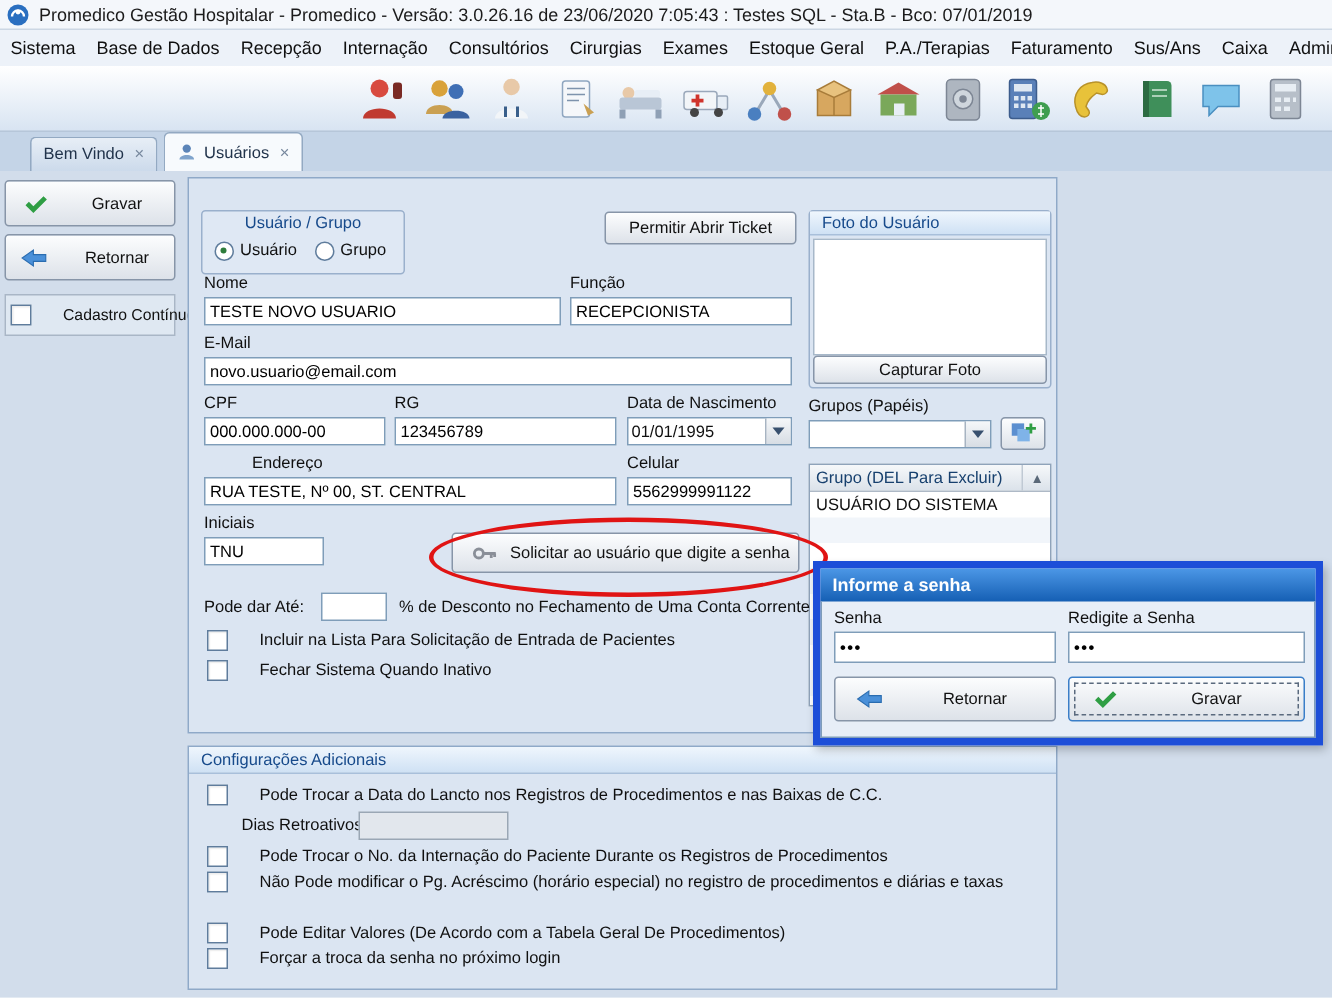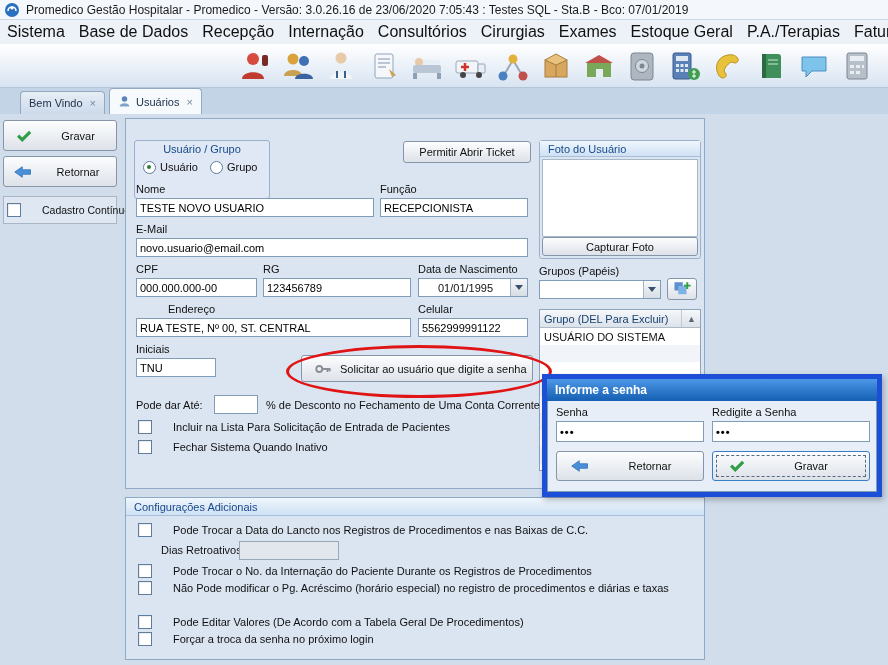--- a/index.html
+++ b/index.html
@@ -1,39 +1,39 @@
 <!DOCTYPE html>
 <html><head>
 <meta charset="utf-8">
 <style>
   html,body{margin:0;padding:0;font-family:"Liberation Sans",sans-serif;}
   #root{position:relative;width:888px;height:665px;background:#d2ddeb;overflow:hidden;font-size:11px;color:#101010;}
   .abs{position:absolute;}
   
   .titlebar{position:absolute;left:0;top:0;width:888px;height:20px;background:#f4f7fb;border-bottom:1px solid #ccd7e4;display:flex;align-items:center;gap:6px;padding-left:4px;box-sizing:border-box;font-size:12px;color:#1b1b1b;white-space:nowrap;overflow:hidden;}
-  .menubar{position:absolute;left:0;top:20px;width:888px;height:24px;background:#edf2f9;display:flex;align-items:center;font-size:16px;overflow:hidden;}
+  .menubar{position:absolute;left:0;top:20px;width:888px;height:24px;background:#edf2f9;display:flex;align-items:center;font-size:12px;overflow:hidden;}
   .menu-item{padding:0 7px;white-space:nowrap;cursor:default;}
   .toolbar{position:absolute;left:0;top:44px;width:888px;height:44px;background:linear-gradient(#ffffff,#d8e4f2);border-bottom:1px solid #b6c6d9;display:flex;align-items:center;gap:9px;padding-left:238px;box-sizing:border-box;overflow:hidden;}
   .tbicon{width:34px;height:34px;flex:0 0 auto;}
   .tabstrip{position:absolute;left:0;top:88px;width:888px;height:26px;background:#c4d4e7;display:flex;align-items:flex-end;gap:4px;padding-left:20px;box-sizing:border-box;}
   .tab{height:22px;display:flex;align-items:center;gap:5px;padding:0 8px;border:1px solid #93a9c2;border-bottom:none;border-radius:4px 4px 0 0;background:linear-gradient(#e7eef6,#ccdaeb);color:#21334b;white-space:nowrap;}
   .tab.active{background:#f7fafd;height:25px;}
   .tab-close{color:#76879d;margin-left:2px;}
   
   .btn{display:flex;align-items:center;justify-content:center;gap:8px;background:linear-gradient(#fcfdfe,#dde2e9);border:1px solid #8795a8;border-radius:3px;color:#111;box-sizing:border-box;cursor:default;white-space:nowrap;}
   .input{height:19px;border:1px solid #7f9db9;background:#fff;font-family:inherit;font-size:11px;padding:0 3px;box-sizing:border-box;}
   .input.disabled{background:#e2e7ed;border-color:#9aa7b5;}
   .lbl{white-space:nowrap;}
   .chkrow{display:flex;align-items:center;gap:21px;white-space:nowrap;}
   .chk{width:12px;height:12px;background:#fff;border:1px solid #5f7c9c;flex:0 0 auto;box-shadow:inset 1px 1px 1px rgba(0,0,0,.08);}
   .radiorow{display:flex;align-items:center;gap:4px;}
   .radio{width:11px;height:11px;border:1px solid #5f7c9c;border-radius:50%;background:#fff;position:relative;flex:0 0 auto;}
   .radio.checked::after{content:"";position:absolute;left:3px;top:3px;width:4px;height:4px;border-radius:50%;background:#2f7d3c;}
   .combo{background:#fff;border:1px solid #7f9db9;box-sizing:border-box;display:flex;align-items:center;}
-  .combo .cval{flex:1;padding:0 19px;overflow:hidden;white-space:nowrap;}
+  .combo .cval{flex:1;padding:0 2px;overflow:hidden;white-space:nowrap;}
   .combo .cbtn{width:16px;align-self:stretch;background:linear-gradient(#f5f7f9,#d7dde4);border-left:1px solid #a7b4c2;display:flex;align-items:center;justify-content:center;}
   .tri{width:0;height:0;border-left:4px solid transparent;border-right:4px solid transparent;border-top:5px solid #38506e;}
   
   .panel{position:absolute;background:#dbe5f2;border:1px solid #8fa9c8;box-sizing:border-box;}
   .panel-header{height:18px;background:linear-gradient(#eff6fd,#cfe1f4);border-bottom:1px solid #a8bfda;color:#174a8b;display:flex;align-items:center;padding-left:8px;box-sizing:border-box;}
   .groupbox{position:absolute;border:1px solid #9ab0cc;border-radius:3px;box-sizing:border-box;background:#dfe8f4;}
   .mini-header{height:15px;color:#174a8b;display:flex;align-items:center;justify-content:center;}
   
   .glist{position:absolute;border:1px solid #8fa3ba;background:#fff;box-sizing:border-box;display:flex;flex-direction:column;}
   .glist-header{height:18px;background:linear-gradient(#f6f8fa,#dbe2ea);border-bottom:1px solid #aeb9c6;color:#17406e;display:flex;align-items:center;padding:0 4px;box-sizing:border-box;}
@@ -203,21 +203,21 @@
       </svg>
     <span style="flex:1;text-align:center;">Retornar</span>
   </div>
   <div class="abs chkrow" style="left:3px;top:196px;width:114px;height:28px;background:#dfe8f2;border:1px solid #a9b6c6;box-sizing:border-box;padding-left:3px;font-size:10.5px;">
     <span class="chk"></span>
     <span>Cadastro Contínuo</span>
   </div>
 
   <div class="panel" style="left:125px;top:118px;width:580px;height:371px;">
 
-    <div class="groupbox" style="left:8px;top:21px;width:136px;height:59px;">
+    <div class="groupbox" style="left:8px;top:21px;width:136px;height:43px;">
       <div class="mini-header">Usuário / Grupo</div>
       <div style="display:flex;gap:12px;padding-left:8px;align-items:center;height:22px;">
         <span class="radiorow">
           <span class="radio checked"></span>
           <span>Usuário</span>
         </span>
         <span class="radiorow">
           <span class="radio"></span>
           <span>Grupo</span>
         </span>

